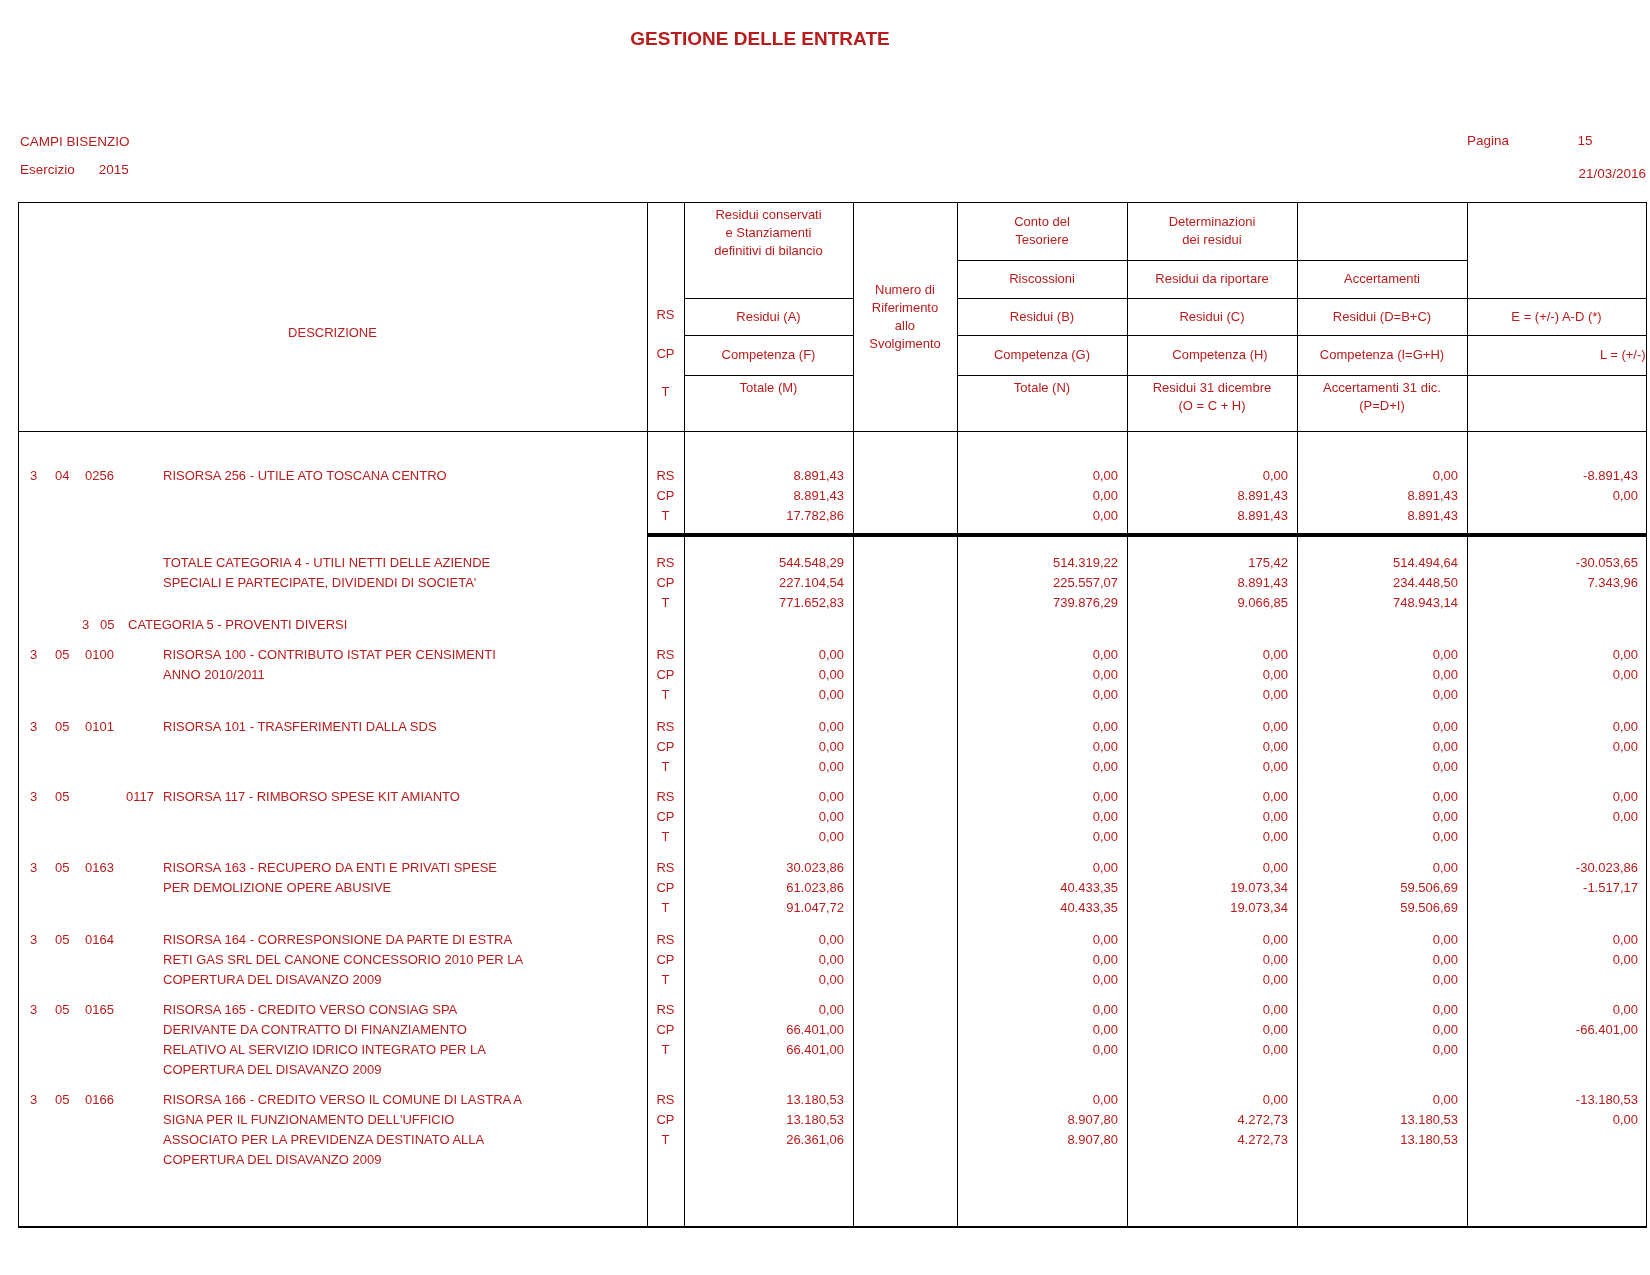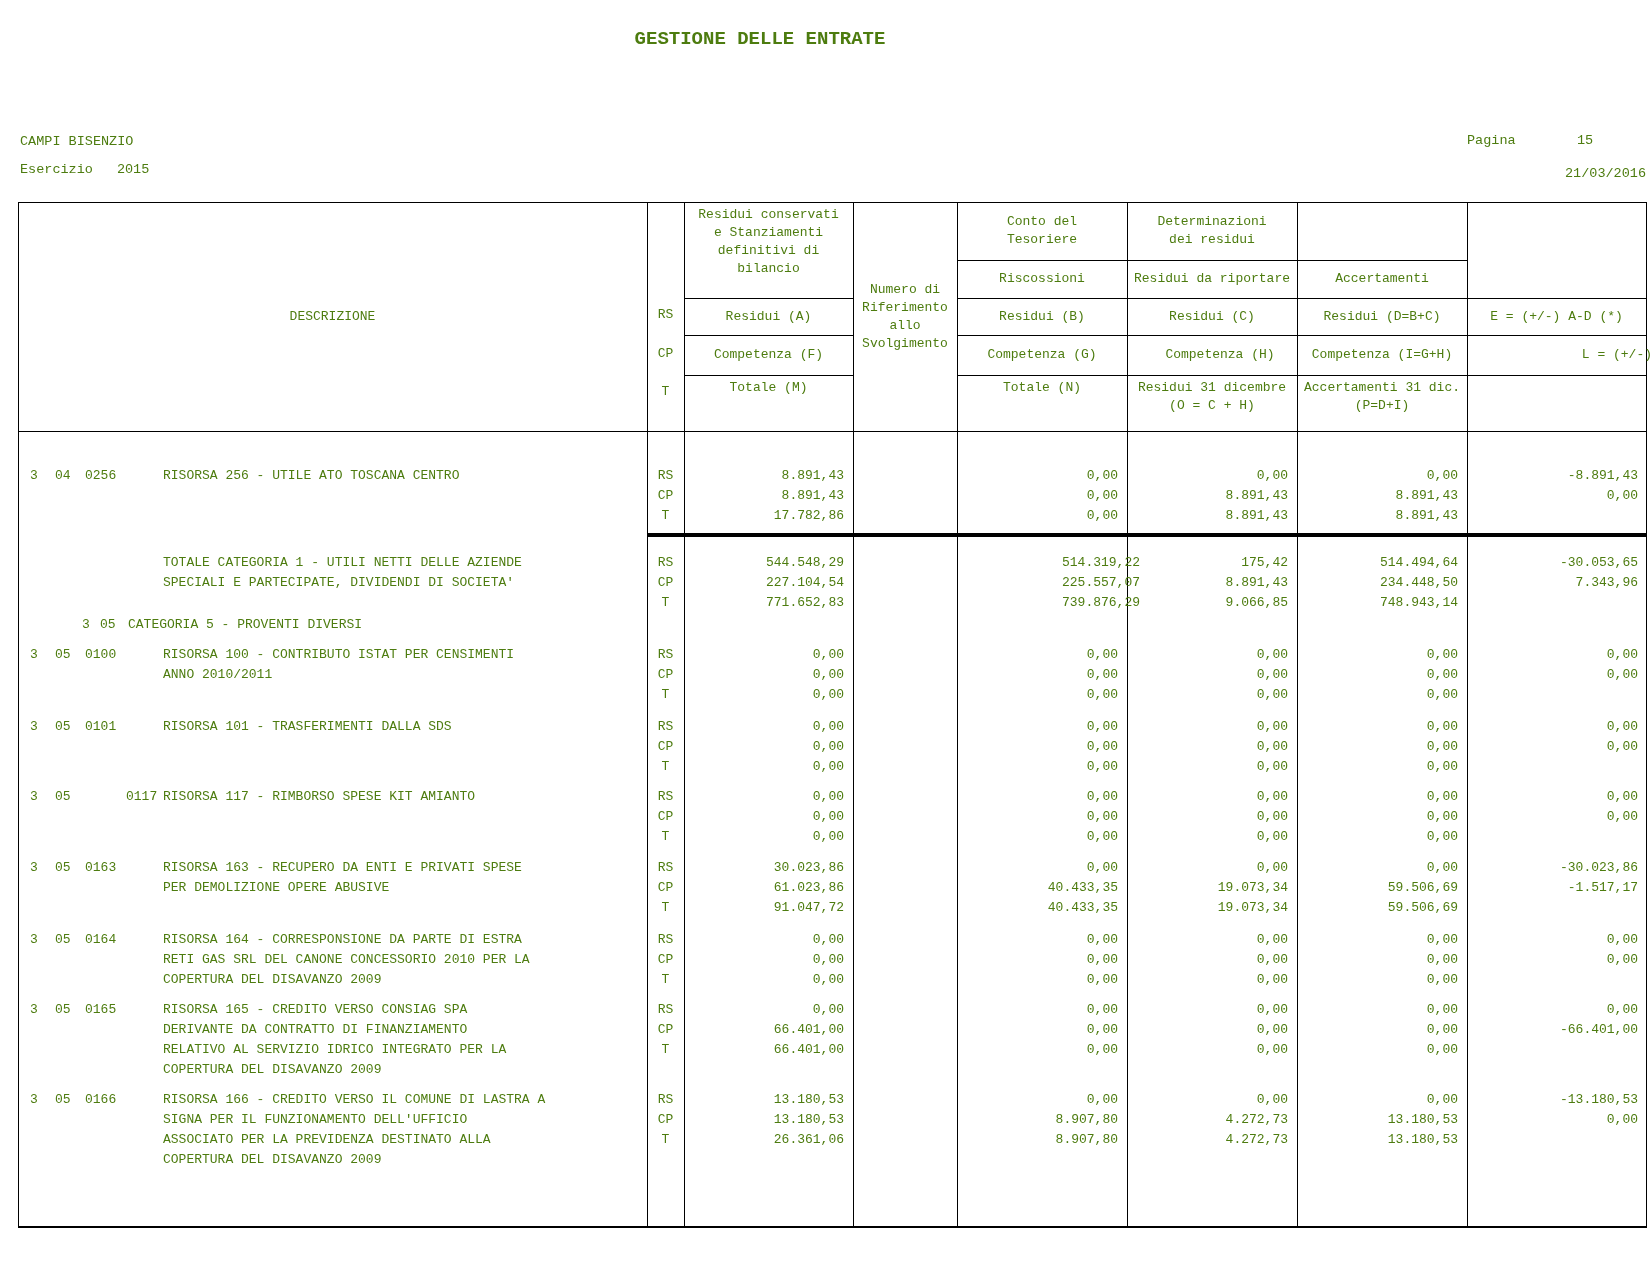--- a/index.html
+++ b/index.html
@@ -1,19 +1,19 @@
 <!DOCTYPE html>
 <html><head>
 <meta charset="utf-8">
 <style>
   html,body { margin:0; padding:0; background:#fff; }
   .page {
     position:relative; width:1650px; height:1262px;
-    background:#ffffff; color:#4d7c0f;
-    font-family:Liberation Mono, monospace;
+    background:#ffffff; color:#b91c1c;
+    font-family:Liberation Sans, sans-serif;
     overflow:hidden;
   }
   .title {
     position:absolute; left:0; top:28px; width:1520px;
     text-align:center; font-size:19px; font-weight:bold;
   }
   .meta { position:absolute; font-size:13.5px; }
   .table { position:absolute; left:18px; top:202px; width:1629px; height:1026px; }
   .vline { position:absolute; top:0; width:1px; height:1025px; background:#000; }
   .hline { position:absolute; height:1px; background:#000; }
@@ -63,21 +63,21 @@
     <div class="hline" style="left:939px; top:58px; width:510px;"></div>
     <div class="hline" style="left:666px; top:96px; width:169px;"></div>
     <div class="hline" style="left:939px; top:96px; width:690px;"></div>
     <div class="hline" style="left:666px; top:133px; width:169px;"></div>
     <div class="hline" style="left:939px; top:133px; width:690px;"></div>
     <div class="hline" style="left:666px; top:173px; width:169px;"></div>
     <div class="hline" style="left:939px; top:173px; width:690px;"></div>
     <div class="hline" style="left:0; top:229px; width:1629px;"></div>
     <div class="hline" style="left:0; top:1024px; width:1629px; height:2px;"></div>
 
-    <div class="hcell" style="left:0; top:0; width:629px; height:229px;">DESCRIZIONE</div>
+    <div class="hcell" style="left:0; top:16px; width:629px; height:229px;">DESCRIZIONE</div>
 
     <div class="hlab" style="left:629px; top:105px;">RS</div>
     <div class="hlab" style="left:629px; top:144px;">CP</div>
     <div class="hlab" style="left:629px; top:182px;">T</div>
 
     <div class="hcell topalign" style="left:666px; top:0; width:169px; height:96px;">Residui conservati
 e Stanziamenti
 definitivi di bilancio</div>
     <div class="hcell" style="left:666px; top:96px; width:169px; height:37px;">Residui (A)</div>
     <div class="hcell" style="left:666px; top:133px; width:169px; height:40px;">Competenza (F)</div>
@@ -145,33 +145,33 @@
             <div class="">8.891,43</div>
             <div class="">8.891,43</div>
           </div>
           <div class="bvals" style="left: 1449px; width: 180px;">
             <div class="">-8.891,43</div>
             <div class="">0,00</div>
             <div class=""></div>
           </div>
         </div>
         <div class="body-row" style="top: 351px;">
-          <div class="bdesc">TOTALE CATEGORIA 1 - UTILI NETTI DELLE AZIENDE
+          <div class="bdesc">TOTALE CATEGORIA 4 - UTILI NETTI DELLE AZIENDE
 SPECIALI E PARTECIPATE, DIVIDENDI DI SOCIETA'</div>
           <div class="blab">
             <div class="">RS</div>
             <div class="">CP</div>
             <div class="">T</div>
           </div>
           <div class="bvals" style="left: 666px; width: 169px;">
             <div class="">544.548,29</div>
             <div class="">227.104,54</div>
             <div class="">771.652,83</div>
           </div>
-          <div class="bvals" style="left: 961px; width: 170px;">
+          <div class="bvals" style="left: 939px; width: 170px;">
             <div class="">514.319,22</div>
             <div class="">225.557,07</div>
             <div class="">739.876,29</div>
           </div>
           <div class="bvals" style="left: 1109px; width: 170px;">
             <div class="">175,42</div>
             <div class="">8.891,43</div>
             <div class="">9.066,85</div>
           </div>
           <div class="bvals" style="left: 1279px; width: 170px;">

